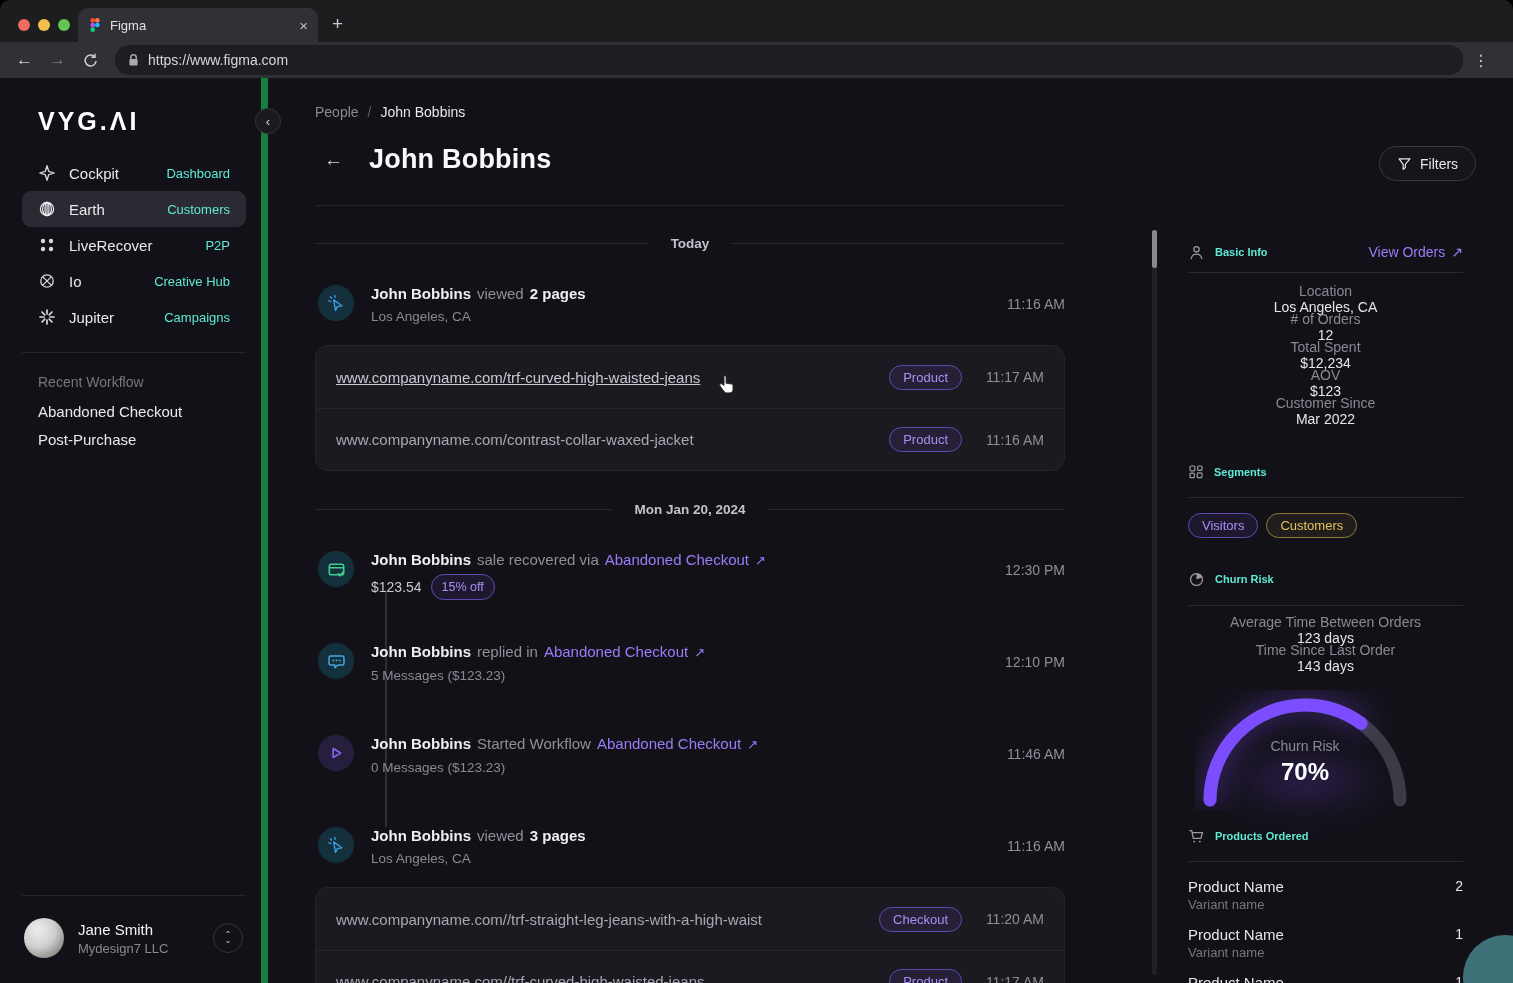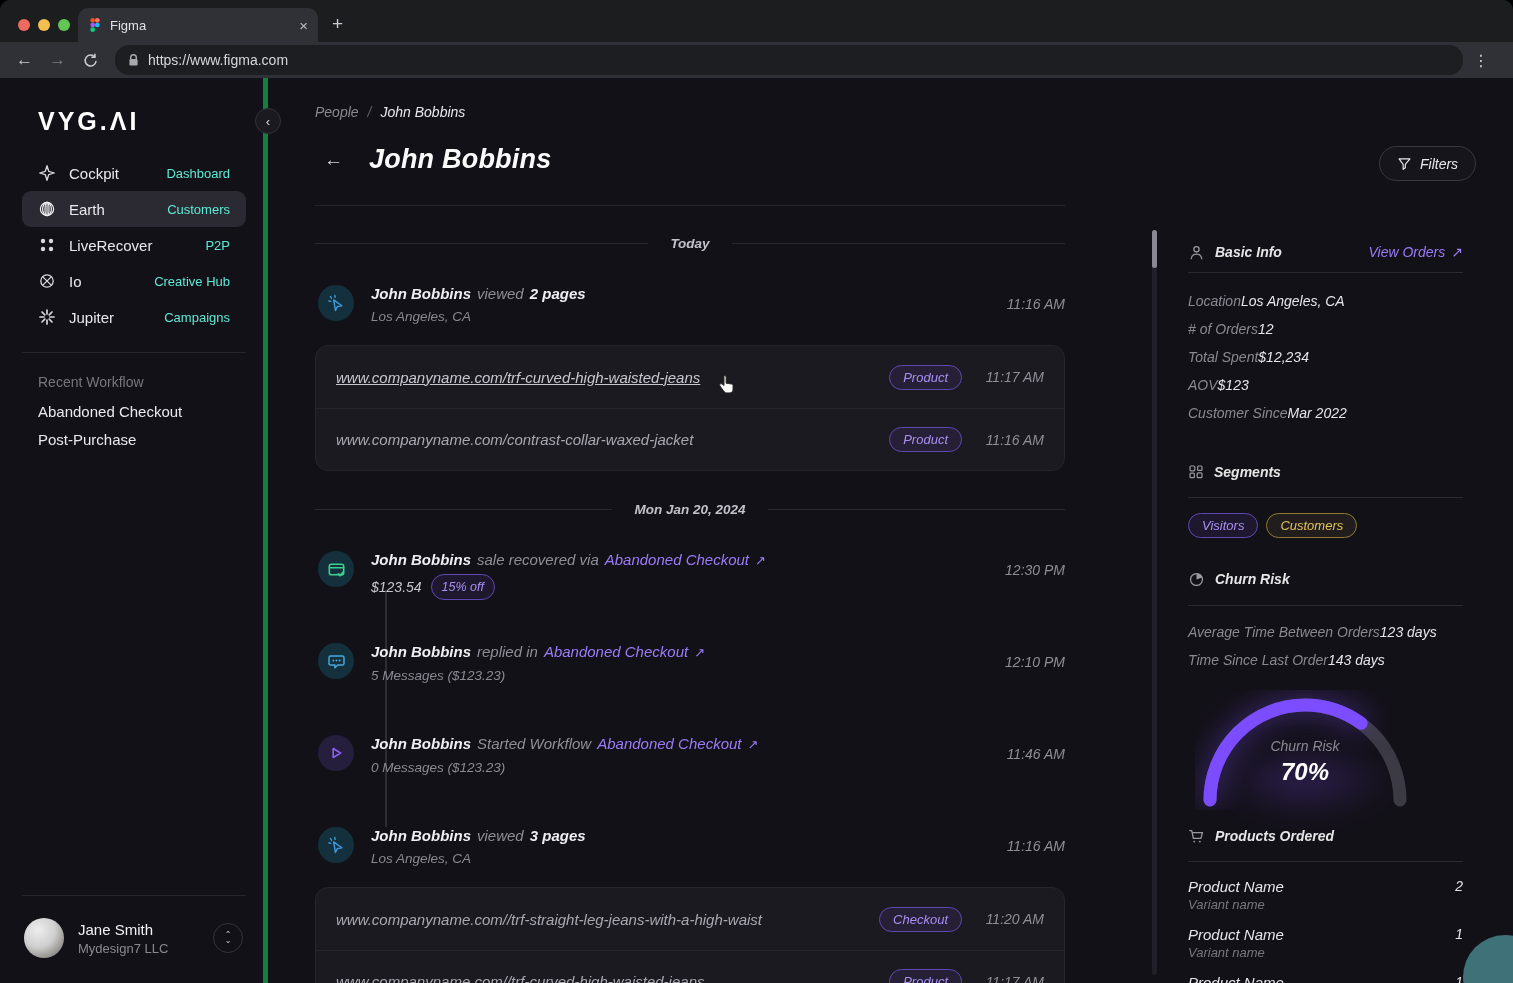--- a/index.html
+++ b/index.html
@@ -20,39 +20,39 @@
   .nav-glyph.dim { color:#77787C; }
   .reload-ic { margin-left:16px; }
   .urlbar { margin-left:16px; height:30px; width:1348px; background:#1D1E21; border-radius:14px; display:flex; align-items:center; padding:0 12px; gap:8px; }
   .url-text { font-size:14px; color:#D6D7DA; }
   .kebab { margin-left:10px; font-size:16px; color:#CBCCD0; }
 
   
   .app { position:absolute; left:0; top:78px; right:0; bottom:0; background:#131118; }
 
   
-  .sidebar { position:absolute; left:0; top:0; width:268px; height:100%; border-right:5px solid #15803d; }
+  .sidebar { position:absolute; left:0; top:0; width:268px; height:100%; border-right:7px solid #15803d; }
   .logo { position:absolute; left:38px; top:29px; font-size:25px; font-weight:600; letter-spacing:3px; color:#FFFFFF; }
   .collapse-btn { position:absolute; left:255px; top:30px; width:26px; height:26px; border-radius:50%; background:#1B1A20; border:1px solid #34333B; color:#D7D6DC; display:flex; align-items:center; justify-content:center; font-size:13px; z-index:6; }
   .nav { position:absolute; left:22px; top:77px; width:224px; }
   .nav-item { height:36px; display:flex; align-items:center; padding:0 16px; gap:13px; border-radius:9px; }
   .nav-item.selected { background:#2B2A32; }
   .nav-label { font-size:15px; color:#E9E8EC; flex:1; }
   .nav-context { font-size:13px; color:#5eead4; }
   .side-divider { position:absolute; left:22px; width:224px; height:1px; background:#26252E; }
   .recent-h { position:absolute; left:38px; top:296px; font-size:14px; color:#77767E; }
   .recent-item { position:absolute; left:38px; font-size:15px; color:#E9E8EC; }
   .profile { position:absolute; left:24px; top:840px; display:flex; align-items:center; gap:14px; width:224px; }
   .avatar { width:40px; height:40px; border-radius:50%; background:radial-gradient(circle at 35% 30%, #EDEDED 0%, #CFCFCF 45%, #8F8D88 78%, #6E6C66 100%); }
   .profile-name { font-size:15px; color:#F2F1F4; }
   .profile-org { font-size:13px; color:#8A8991; margin-top:3px; }
   .expander { position:absolute; left:189px; top:5px; width:30px; height:30px; border-radius:50%; border:1px solid #34333B; display:flex; flex-direction:column; align-items:center; justify-content:center; color:#D7D6DC; font-size:8px; line-height:6px; }
 
   
-  .content { position:absolute; left:268px; top:0; right:0; bottom:0; overflow:hidden;font-style:italic; }
+  .content { position:absolute; left:268px; top:0; right:0; bottom:0; overflow:hidden; }
   .breadcrumb { position:absolute; left:47px; top:26px; font-size:14px; display:flex; gap:9px; }
   .bc-dim { color:#8A8991; } .bc-sep { color:#5E5D65; } .bc-cur { color:#E9E8EC; }
   .title-row { position:absolute; left:56px; top:66px; display:flex; align-items:center; gap:26px; }
   .back-arrow { font-size:19px; color:#D7D6DC; }
   .page-title { font-size:27px; font-weight:700; color:#FAFAFB; letter-spacing:.2px; }
   .filters-btn { position:absolute; left:1111px; top:68px; height:35px; padding:0 17px; border:1px solid #3A3943; border-radius:18px; display:flex; align-items:center; gap:8px; font-size:14px; color:#E9E8EC; background:#16151B; }
 
   .top-divider { position:absolute; left:47px; top:127px; width:750px; height:1px; background:#26252E; }
   .date-divider { position:absolute; left:47px; width:750px; display:flex; align-items:center; gap:22px; }
   .date-divider .line { flex:1; height:1px; background:#2A2932; }
@@ -85,25 +85,25 @@
   .url-time { width:66px; text-align:right; font-size:14px; color:#8F8E96; margin-left:16px; }
 
   .pointer-cursor { position:absolute; left:449px; top:297px; z-index:5; }
 
   .scrollbar { position:absolute; left:884px; top:152px; bottom:8px; width:5px; background:#211F28; border-radius:3px; }
   .scroll-thumb { position:absolute; left:0; top:0; width:5px; height:38px; background:#8A8991; border-radius:3px; }
 
   
   .panel { position:absolute; left:900px; top:152px; width:315px; bottom:0; padding:0 20px; }
   .p-head { position:absolute; left:20px; right:20px; display:flex; align-items:center; gap:10px; height:24px; }
-  .p-title { font-size:14px; font-weight:700; color:#e5e5e5; flex:1; }
+  .p-title { font-size:11px; font-weight:700; color:#5eead4; flex:1; }
   .p-link { font-size:14px; color:#9B7CF8; display:flex; gap:6px; align-items:center; }
   .p-div { position:absolute; left:20px; right:20px; height:1px; background:#2A2932; }
   .kv-rows { position:absolute; left:20px; right:20px; }
-  .kv { display:flex; justify-content:flex-start; height:28px; align-items:center; font-size:14px; }
+  .kv { display:flex; justify-content:flex-end; height:28px; align-items:center; font-size:14px;flex-direction:column; }
   .kv .k { color:#8A8991; } .kv .v { color:#E6E5EA; }
   .chips-row { position:absolute; left:20px; display:flex; gap:8px; }
   .gauge-wrap { position:absolute; left:27px; top:460px; width:220px; height:120px; }
   .gauge-glow { position:absolute; left:20px; top:55px; width:180px; height:70px; background:radial-gradient(ellipse at center, rgba(124,77,255,.28), rgba(124,77,255,0) 70%); filter:blur(14px); }
   .gauge-text { position:absolute; left:0; top:48px; width:100%; text-align:center; }
   .gauge-label { font-size:14px; color:#8A8991; }
   .gauge-value { font-size:24px; font-weight:800; color:#FFFFFF; margin-top:4px; }
   .prod-rows { position:absolute; left:20px; right:20px; top:645px; }
   .prod { margin-bottom:6px; }
   .prod-l1 { display:flex; justify-content:space-between; align-items:center; height:22px;text-align:right; }

